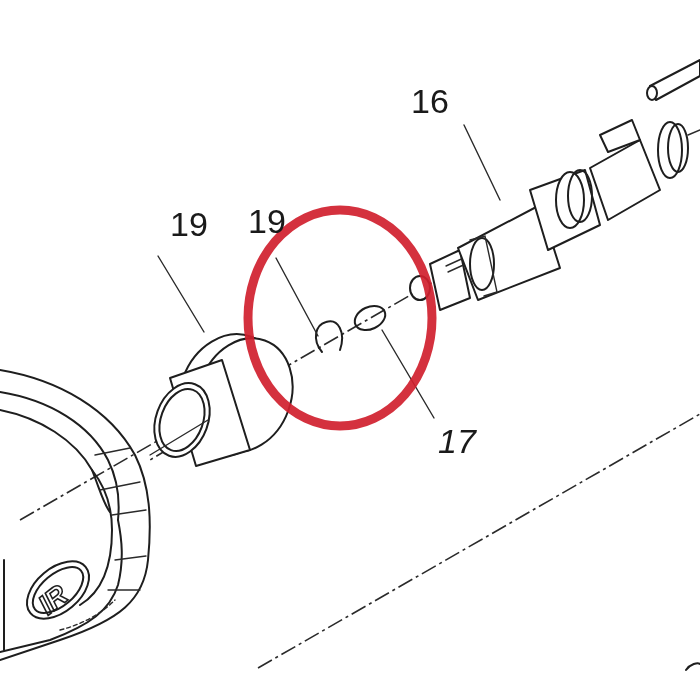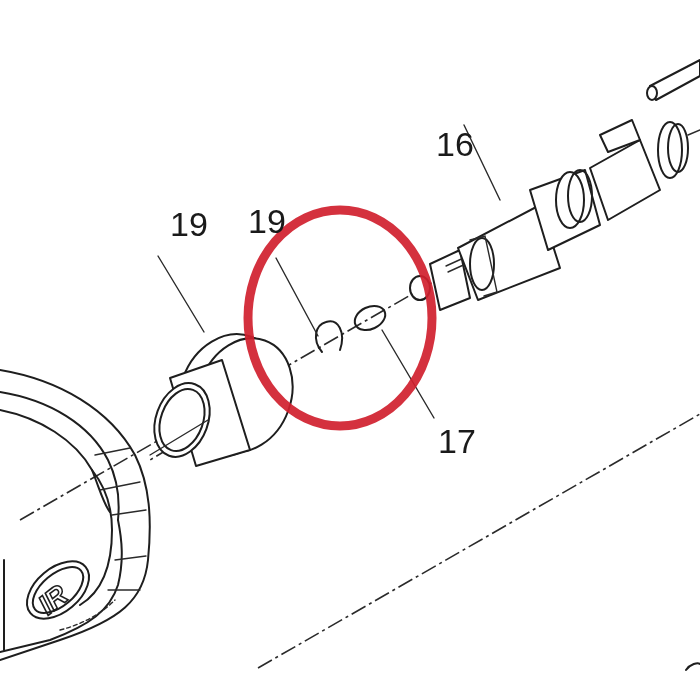--- a/index.html
+++ b/index.html
@@ -100,17 +100,17 @@
 
     <g>
       <ellipse cx="340" cy="318" rx="92" ry="108" fill="none" stroke="#d0202e" stroke-width="9" opacity="0.92"></ellipse>
     </g>
 
     <g>
       <path class="ink" stroke-width="3" d="M686 670 C 690 664, 698 662, 700 664"></path>
     </g>
   </svg>
 
-  <div class="label" style="left:436px; top:84px;margin-top:43px;">16</div>
+  <div class="label" style="left:411px; top:84px;">16</div>
   <div class="label" style="left:130px; top:207px;margin-left:40px;">19</div>
   <div class="label" style="left:248px; top:204px;">19</div>
-  <div class="label" style="left:438px; top:424px;">17</div>
+  <div class="label" style="left:438px; top:424px;font-style:italic;">17</div>
 </div>
 
 </body></html>

